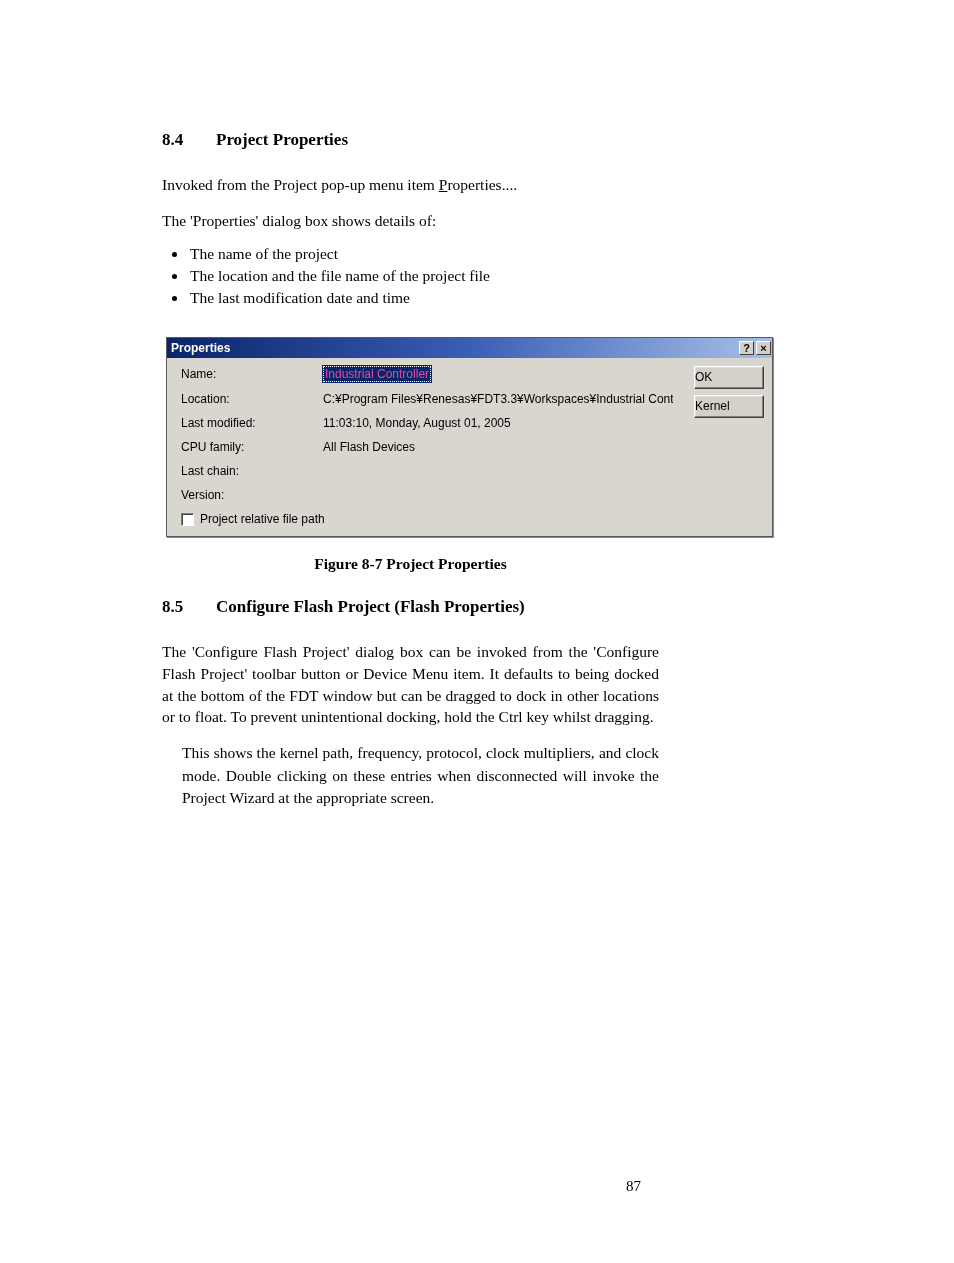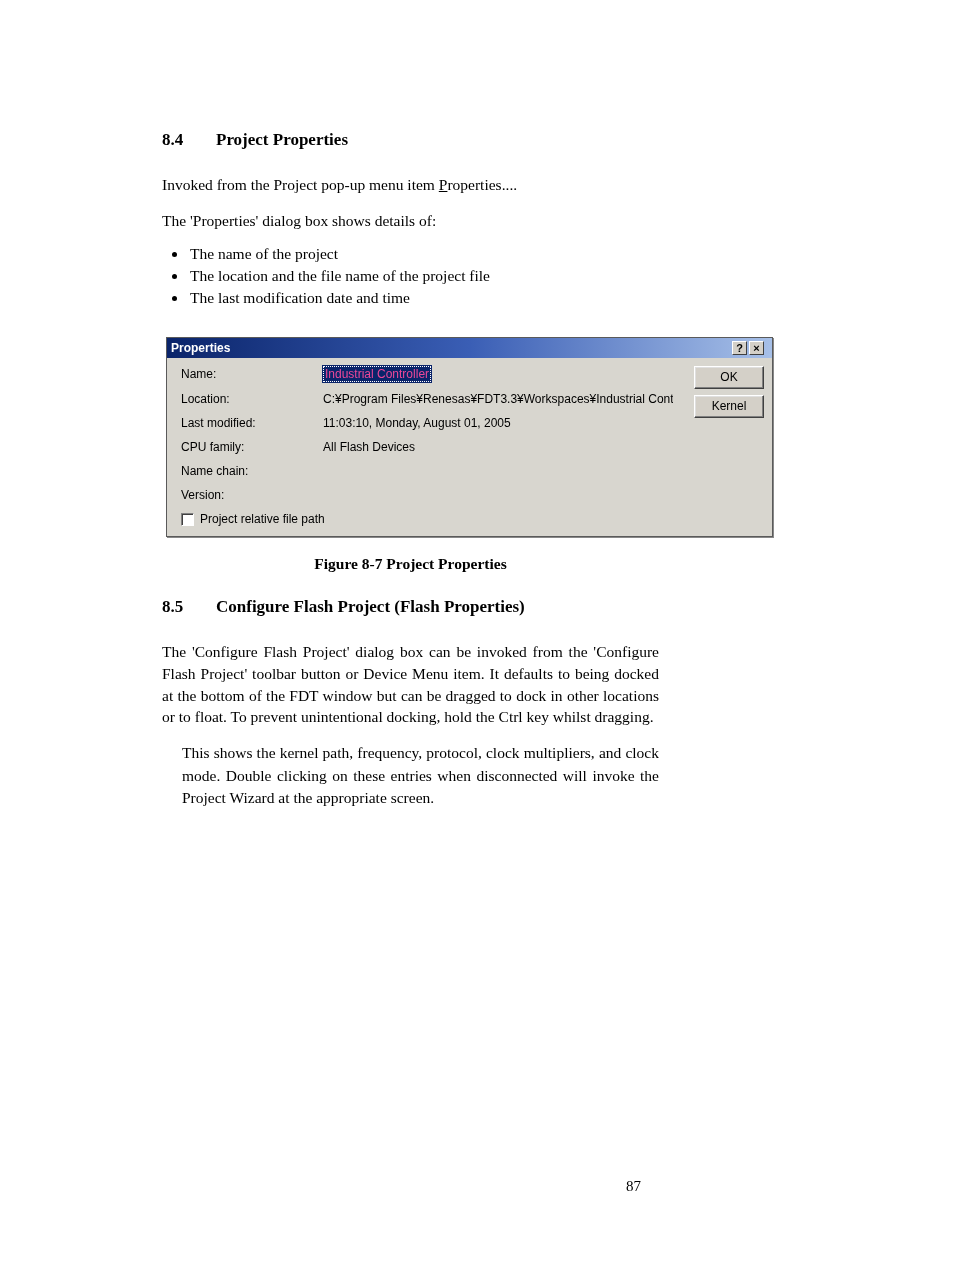--- a/index.html
+++ b/index.html
@@ -54,21 +54,21 @@
     font-size: 12px;
     color: #000;
     box-shadow: 1px 1px 0 #888;
   }
   .titlebar {
     height: 20px;
     background: linear-gradient(90deg, #0a246a 0%, #3a5eb5 50%, #a7c0e8 100%);
     color: #fff;
     display: flex;
     align-items: center;
-    padding: 0 8px 0 4px;
+    padding: 0 1px 0 4px;
     font-weight: bold;
     font-size: 12px;
   }
   .titlebar-title {
     flex: 1;
   }
   .titlebar-btns {
     display: flex;
     gap: 2px;
   }
@@ -126,21 +126,21 @@
     display: block;
     width: 70px;
     height: 23px;
     background: #d4d0c8;
     border: 1px solid #fff;
     border-right-color: #404040;
     border-bottom-color: #404040;
     box-shadow: inset -1px -1px 0 #808080, inset 1px 1px 0 #dfdfdf;
     font-family: Tahoma, Arial, sans-serif;
     font-size: 12px;
-    text-align: center;
+    text-align: left;
     line-height: 21px;
     margin-bottom: 6px;
     box-sizing: border-box;
   }
   .chk-row {
     display: flex;
     align-items: center;
     padding-left: 6px;
     margin-top: 6px;
     gap: 6px;
@@ -230,21 +230,21 @@
       </div>
       <div class="form-row">
         <div class="form-label">Last modified:</div>
         <div class="form-value">11:03:10, Monday, August 01, 2005</div>
       </div>
       <div class="form-row">
         <div class="form-label">CPU family:</div>
         <div class="form-value">All Flash Devices</div>
       </div>
       <div class="form-row">
-        <div class="form-label">Name chain:</div>
+        <div class="form-label">Last chain:</div>
         <div class="form-value"></div>
       </div>
       <div class="form-row">
         <div class="form-label">Version:</div>
         <div class="form-value"></div>
       </div>
 
       <div class="chk-row">
         <div class="chk"></div>
         <span>Project relative file path</span>

